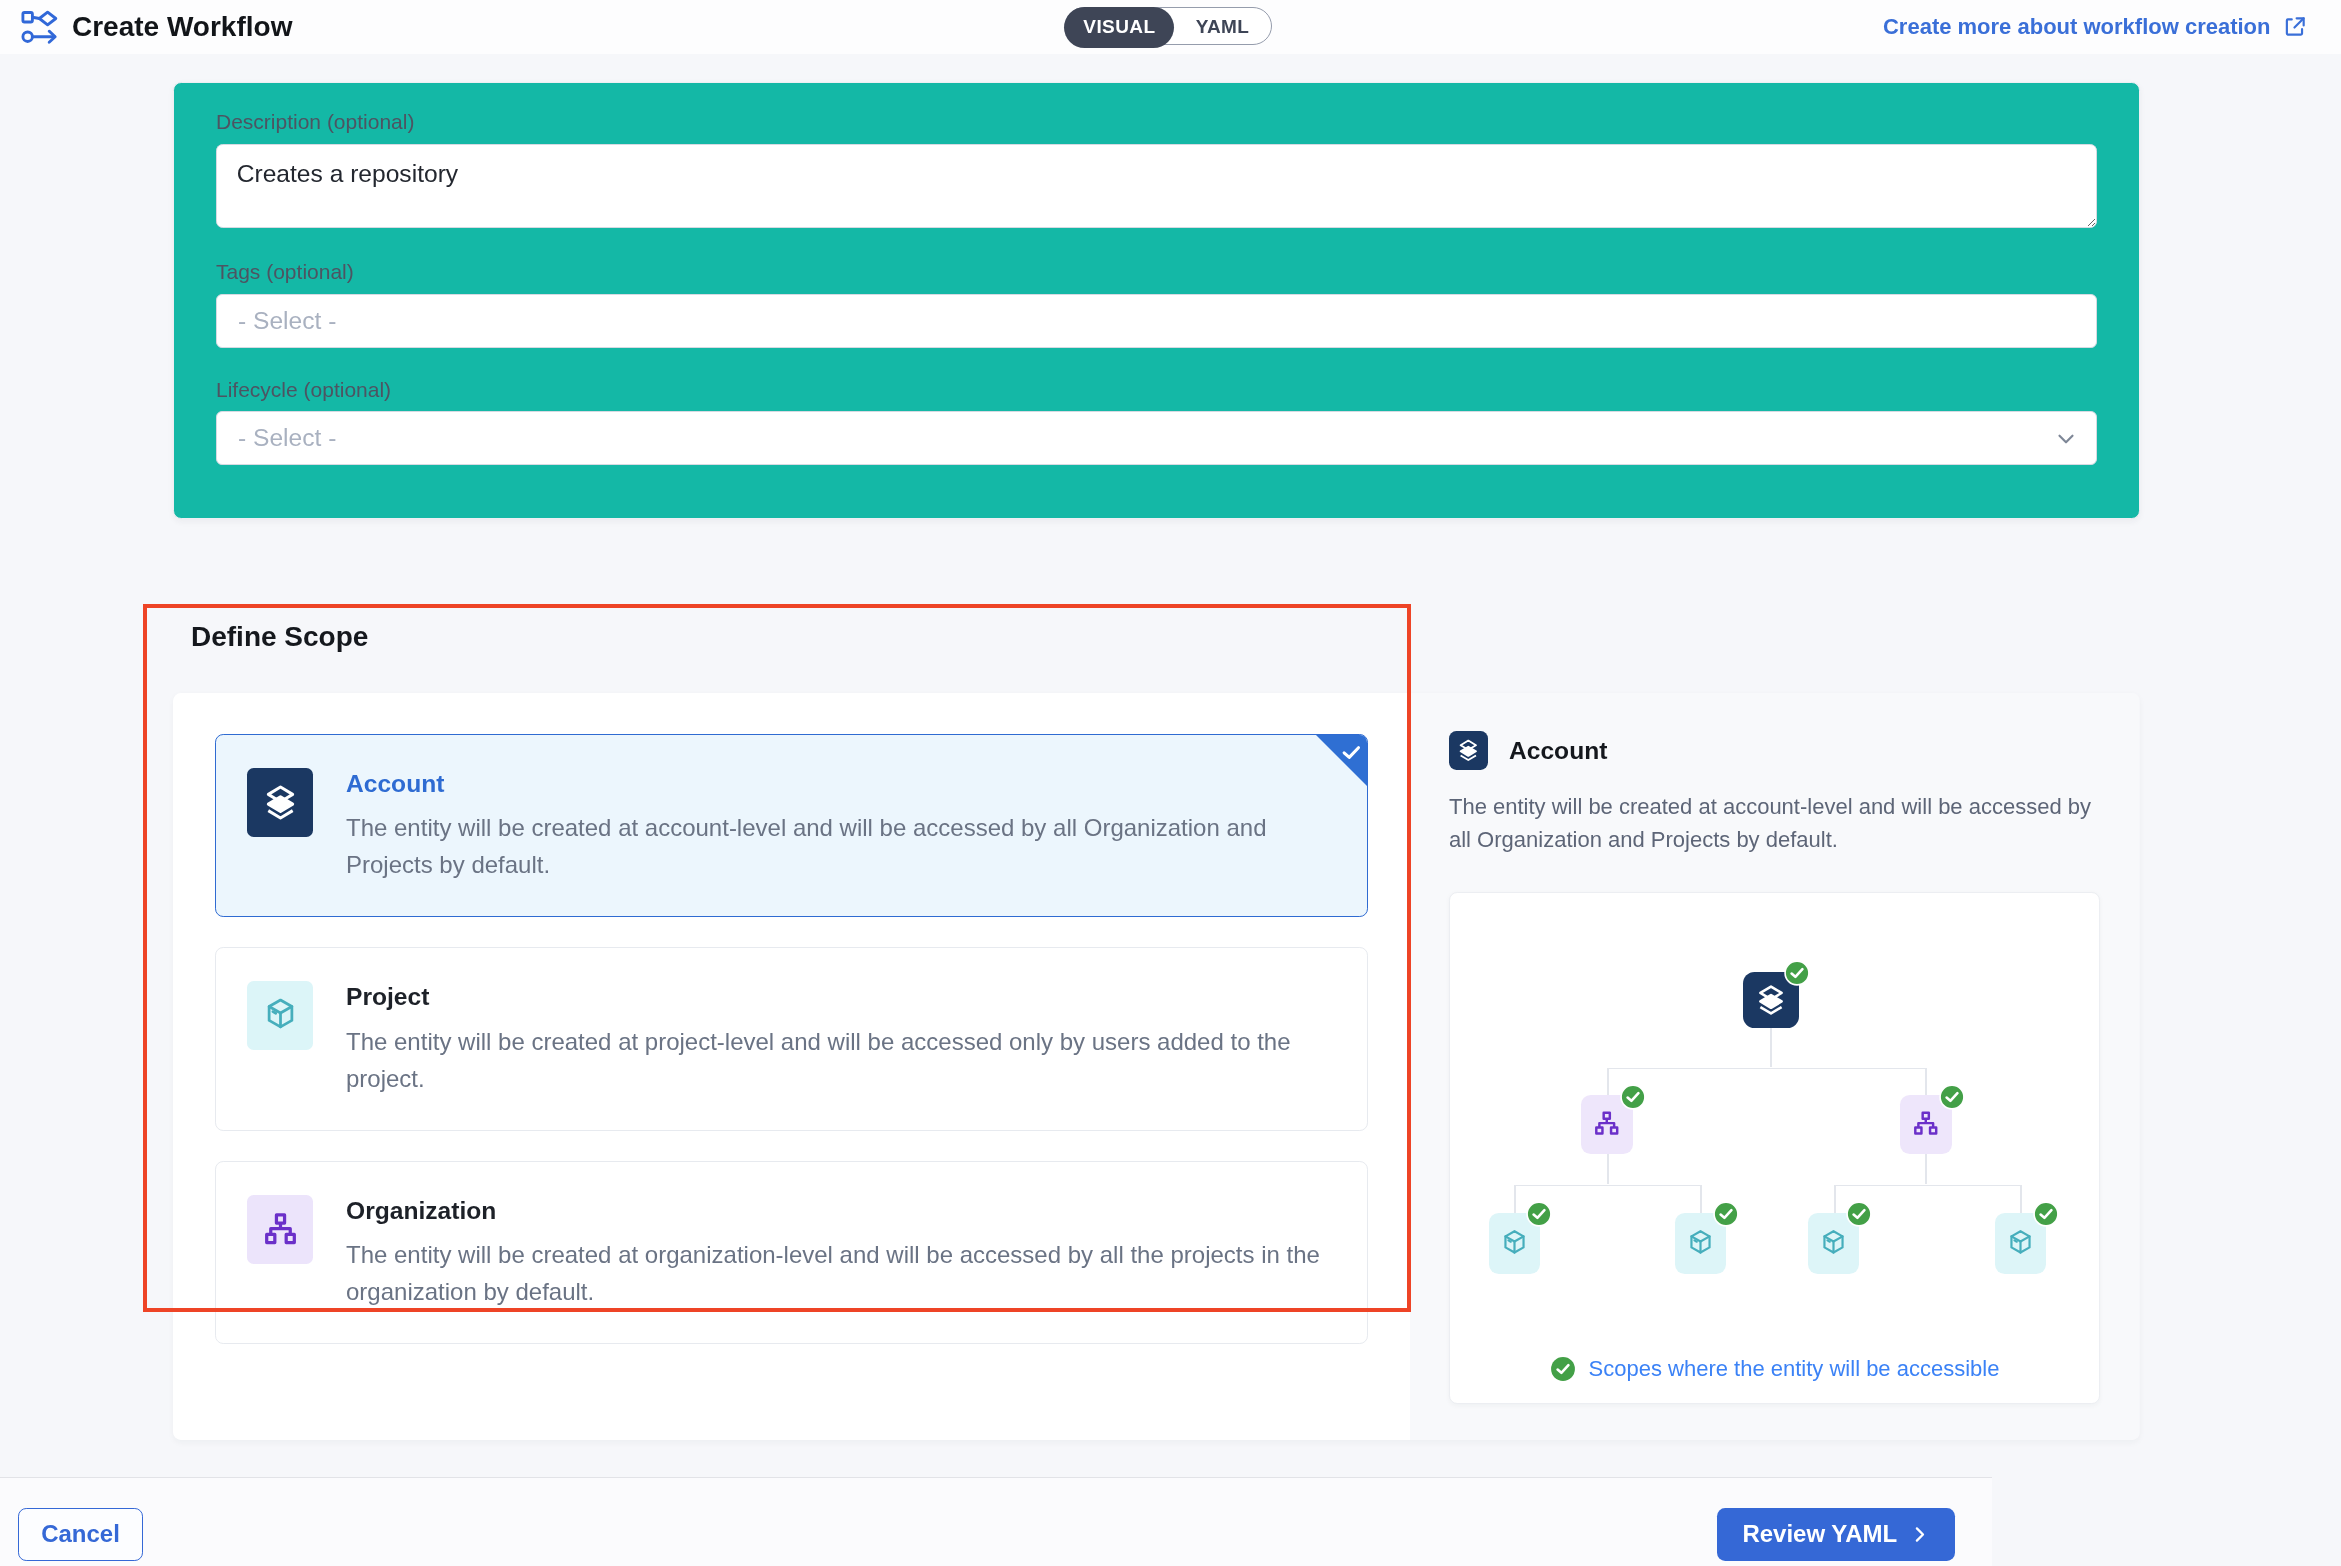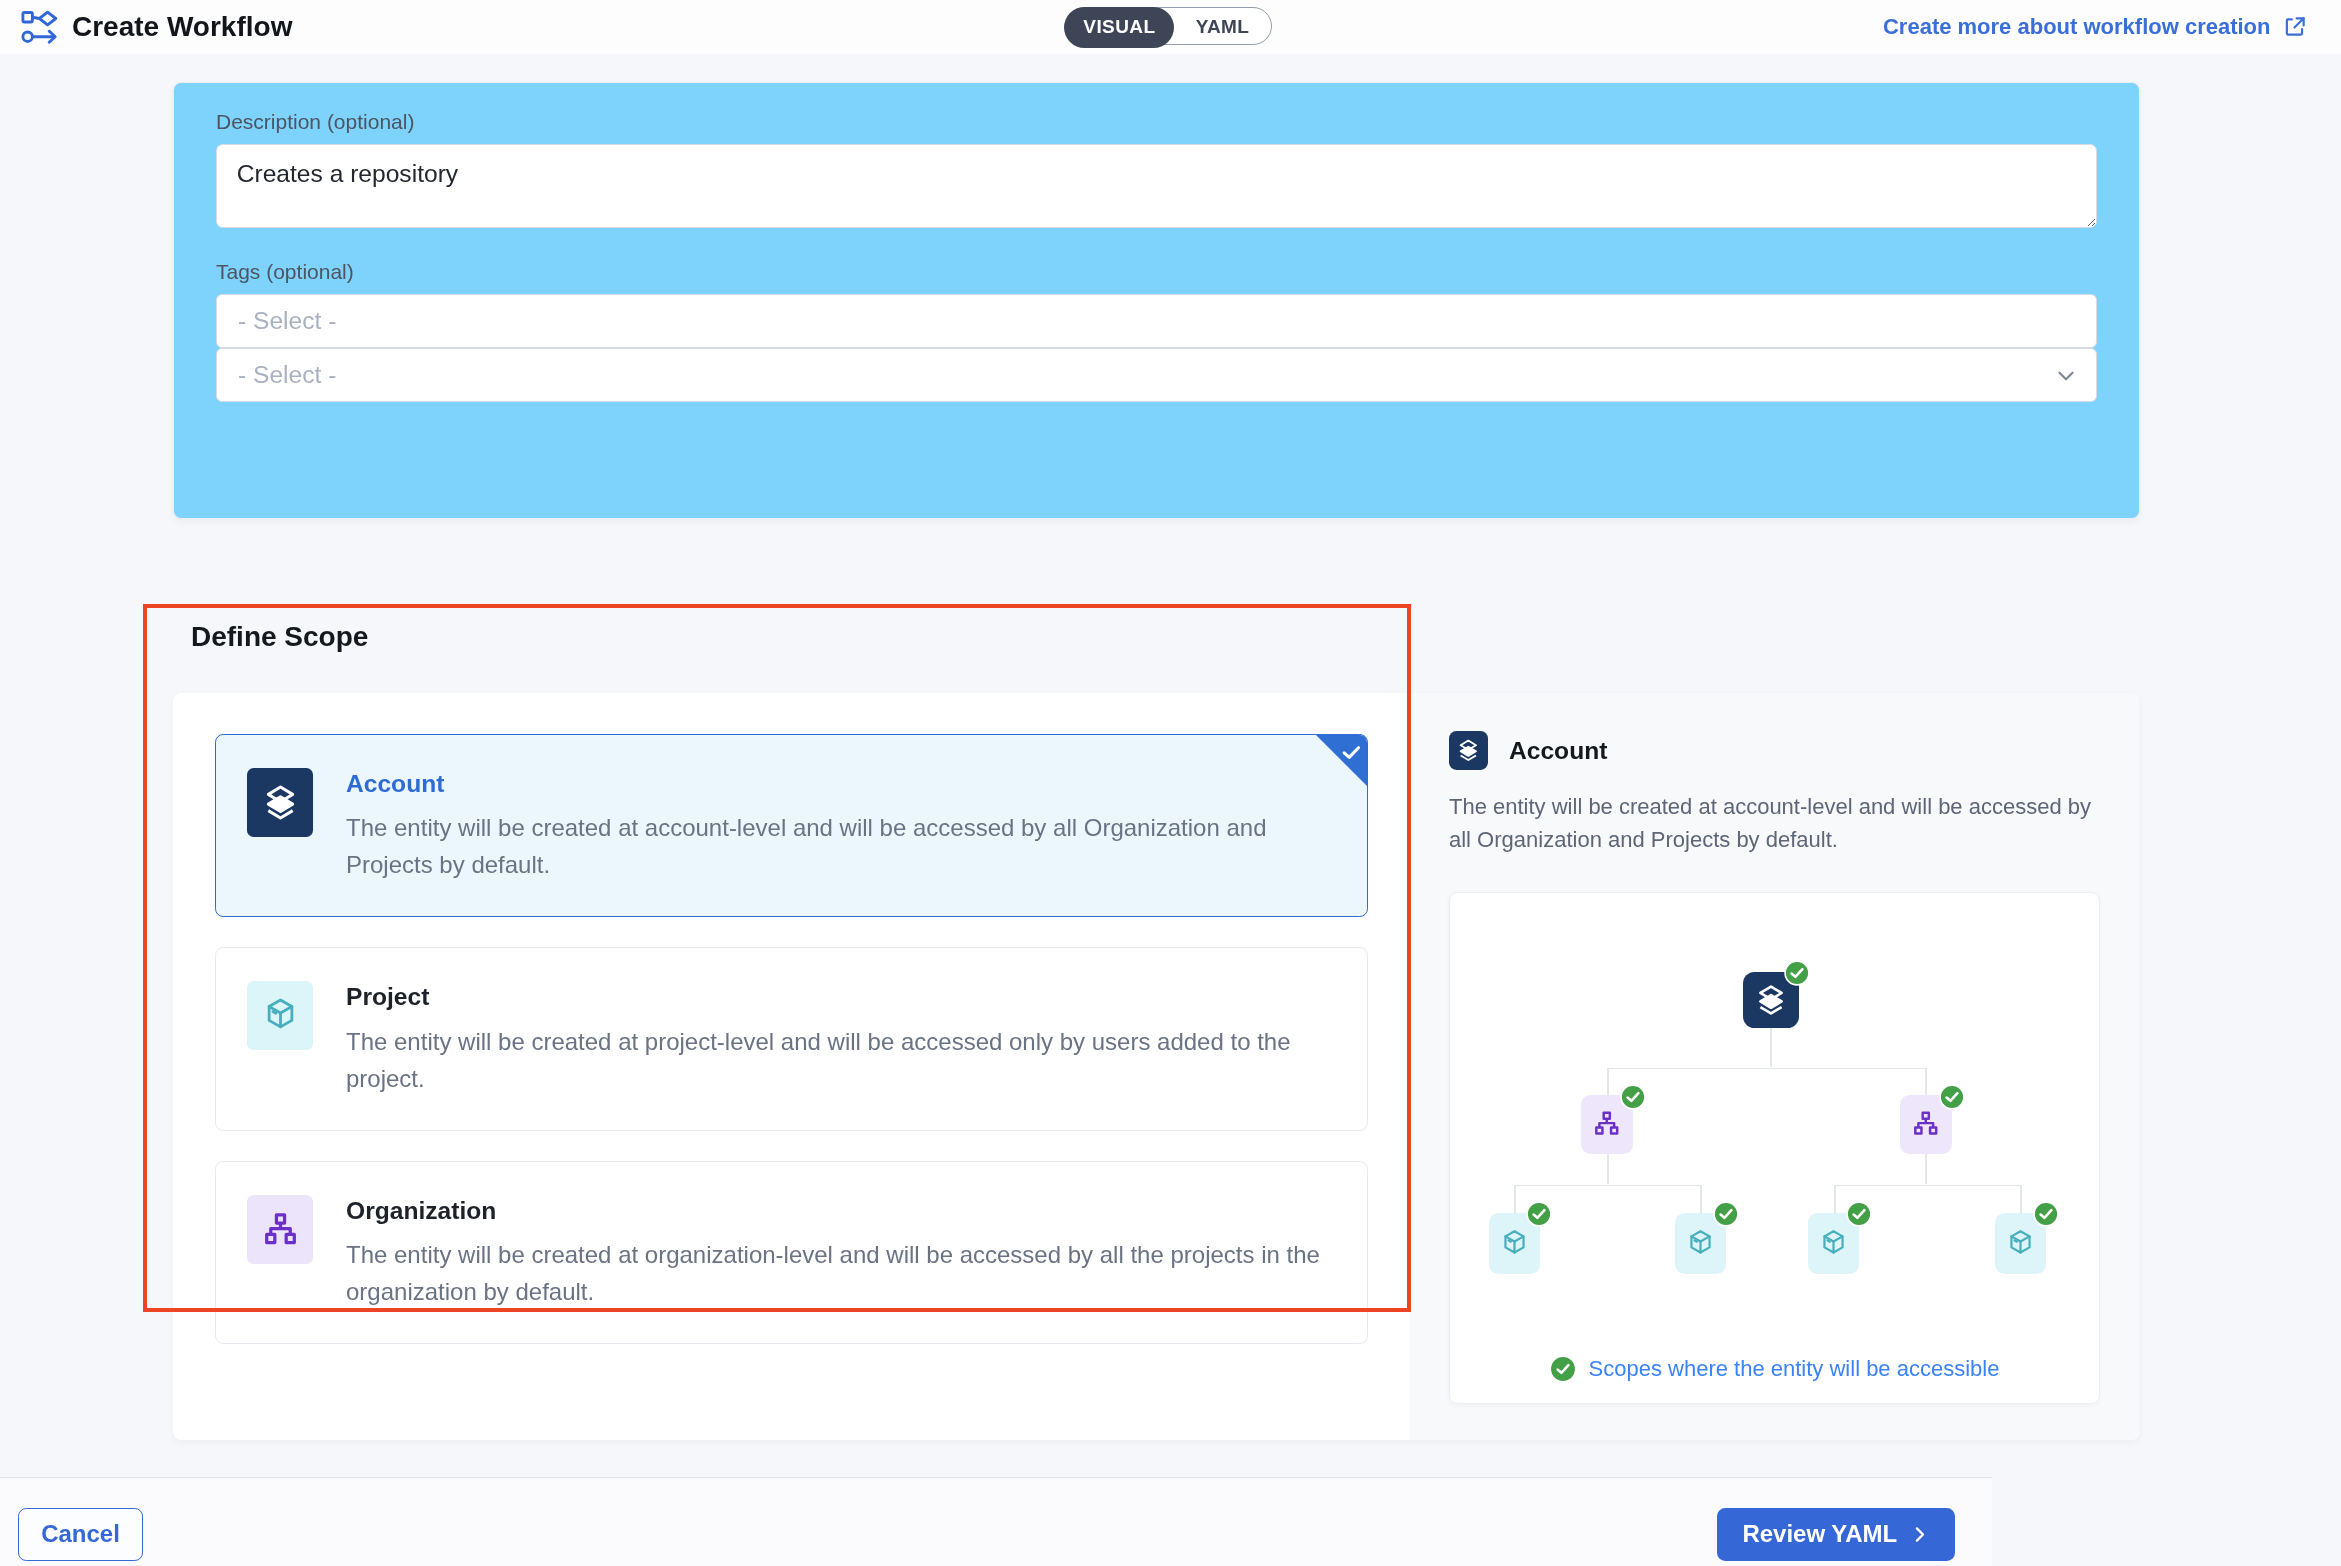--- a/index.html
+++ b/index.html
@@ -11,21 +11,21 @@
   .header { position:absolute; top:0; left:0; width:2342px; height:54px; background:#fdfdfe; }
   .hdr-icon { position:absolute; left:21px; top:9.8px; width:38px; height:36px; }
   .hdr-title { position:absolute; left:72px; top:0; height:54px; display:flex; align-items:center; font-size:28px; font-weight:700; color:#121519; }
   .toggle { position:absolute; left:1065px; top:7.4px; width:207px; height:38px; border:1.6px solid #959cac; border-radius:21px; background:#fff; }
   .toggle-visual { position:absolute; left:-1.6px; top:-1.6px; width:110px; height:41px; background:#3e4556; border-radius:21px; color:#fff; display:flex; align-items:center; justify-content:center; font-size:19px; font-weight:700; letter-spacing:0.4px;text-align:right; }
   .toggle-yaml { position:absolute; right:0; top:0; width:97px; height:38px; display:flex; align-items:center; justify-content:center; font-size:19px; font-weight:700; letter-spacing:0.4px; color:#3e4556; }
   .learn-link { position:absolute; right:34px; top:0; height:54px; display:flex; align-items:center; gap:11.5px; color:#3a6fd8; font-size:22px; font-weight:600; cursor:pointer; }
   .learn-link svg { width:26px; height:26px; }
 
   
-  .form-card { position:absolute; left:173px; top:82px; width:1967px; height:437px; background:#7dd3fc; border:0.8px solid #edeff3; border-radius:8.2px; box-shadow:0 2.5px 6.6px rgba(30,40,60,.05); padding:27px 42px 0 42px; }
+  .form-card { position:absolute; left:173px; top:82px; width:1967px; height:437px; background:#14b8a6; border:0.8px solid #edeff3; border-radius:8.2px; box-shadow:0 2.5px 6.6px rgba(30,40,60,.05); padding:27px 42px 0 42px; }
   .fld-label { font-size:21px; color:#4d5462; margin-bottom:9.8px; }
   .fld-textarea { width:100%; height:84px; border:1.6px solid #d6dae2; border-radius:6.6px; font-family:"Liberation Sans",sans-serif; font-size:24.6px; color:#23272f; padding:14.8px 19.7px; resize:vertical; outline:none; background:#fff; }
   .fld-input { width:100%; height:54px; border:1.6px solid #d6dae2; border-radius:6px; font-family:"Liberation Sans",sans-serif; font-size:24.6px; color:#23272f; padding:0 21px; outline:none; background:#fff; }
   .fld-input::placeholder, .fld-textarea::placeholder { color:#a9b1c0; }
   .mt36 { margin-top:29.5px; }
   .select-wrap { position:relative; }
   .select-wrap svg { position:absolute; right:18px; top:14.8px; width:26px; height:26px; pointer-events:none; }
 
   
   .scope-heading { position:absolute; left:191px; top:621px; font-size:28px; font-weight:700; color:#15181d; }
@@ -107,20 +107,21 @@
     </div>
   </div>
 
   <div class="form-card">
     <div class="fld-label">Description (optional)</div>
     <textarea class="fld-textarea" style="">Creates a repository</textarea>
 
     <div class="fld-label mt36">Tags (optional)</div>
     <input class="fld-input" placeholder="- Select -" style="">
 
+    <div class="fld-label mt36">Lifecycle (optional)</div>
     <div class="select-wrap">
       <input class="fld-input" placeholder="- Select -" style="">
       <svg viewBox="0 0 24 24" fill="none" stroke="#7e8797" stroke-width="2" stroke-linecap="round" stroke-linejoin="round">
           <polyline points="6,9 12,15 18,9"></polyline>
         </svg>
     </div>
   </div>
 
   <div class="scope-heading">Define Scope</div>
 

